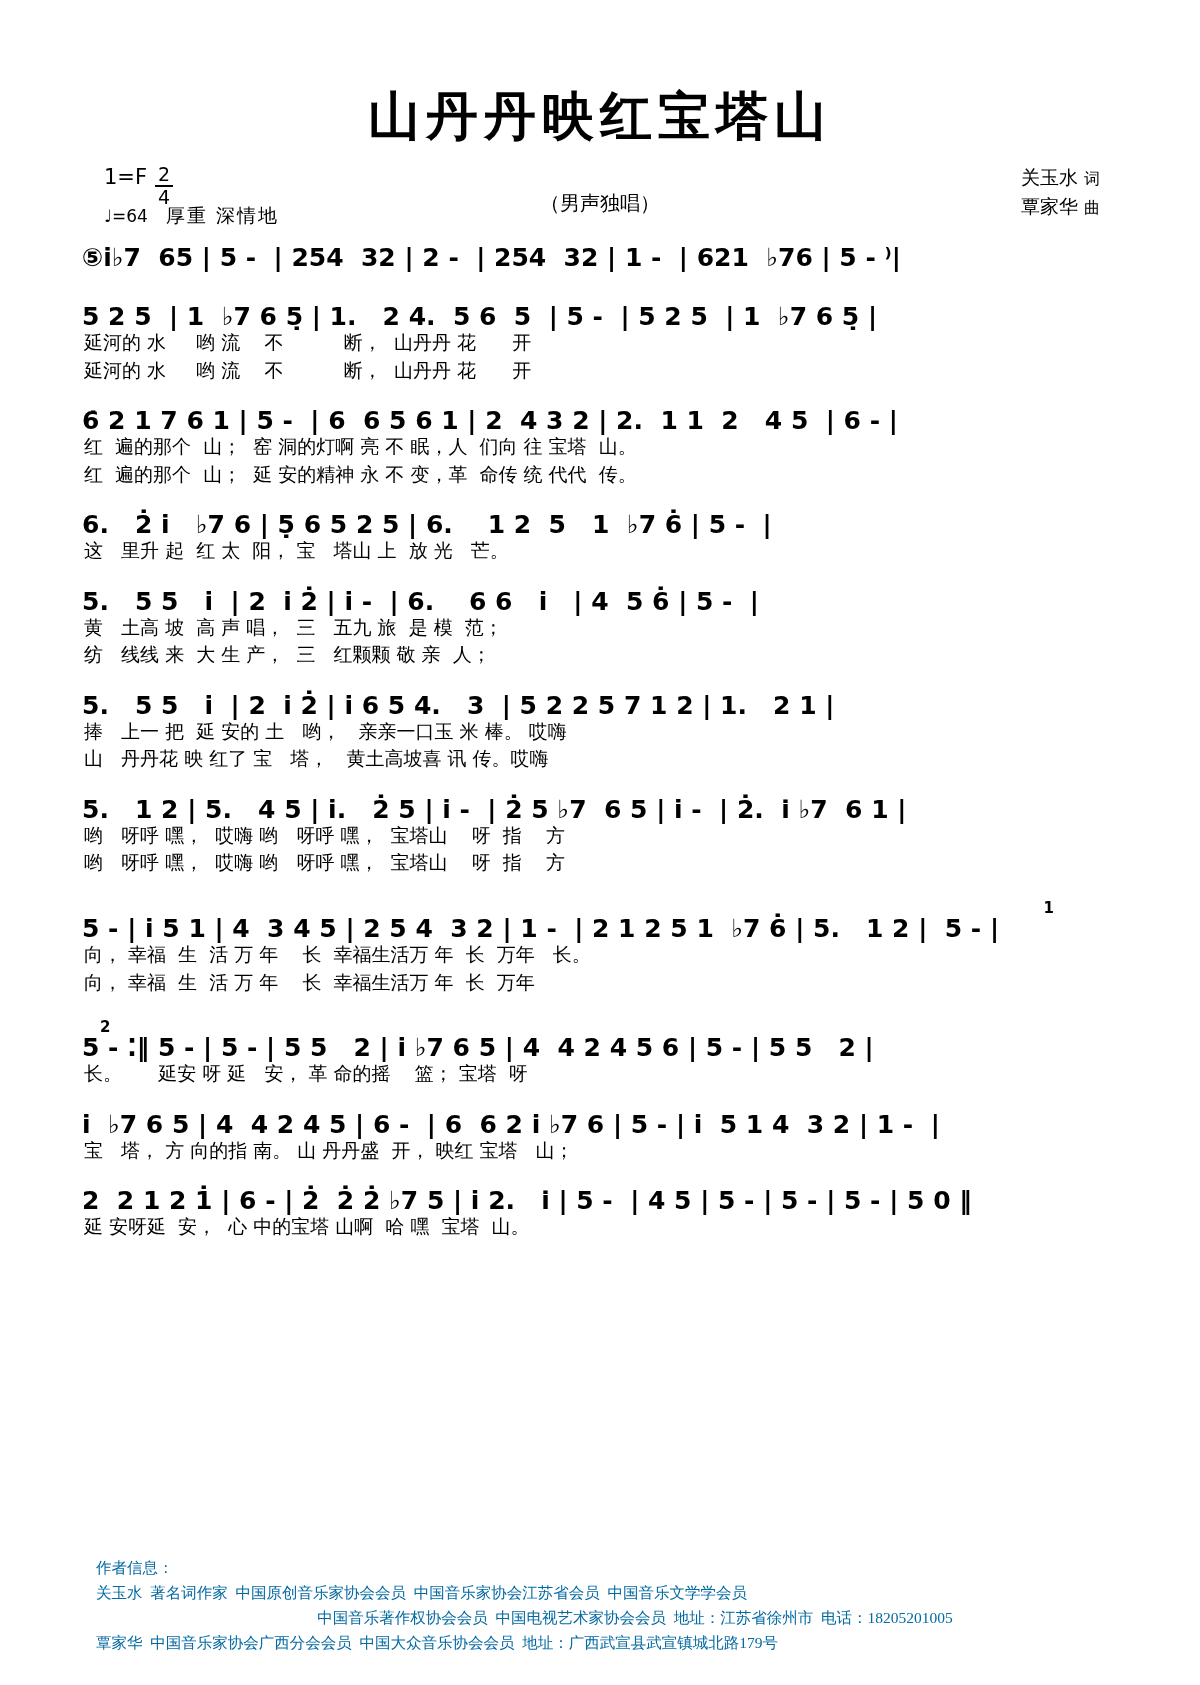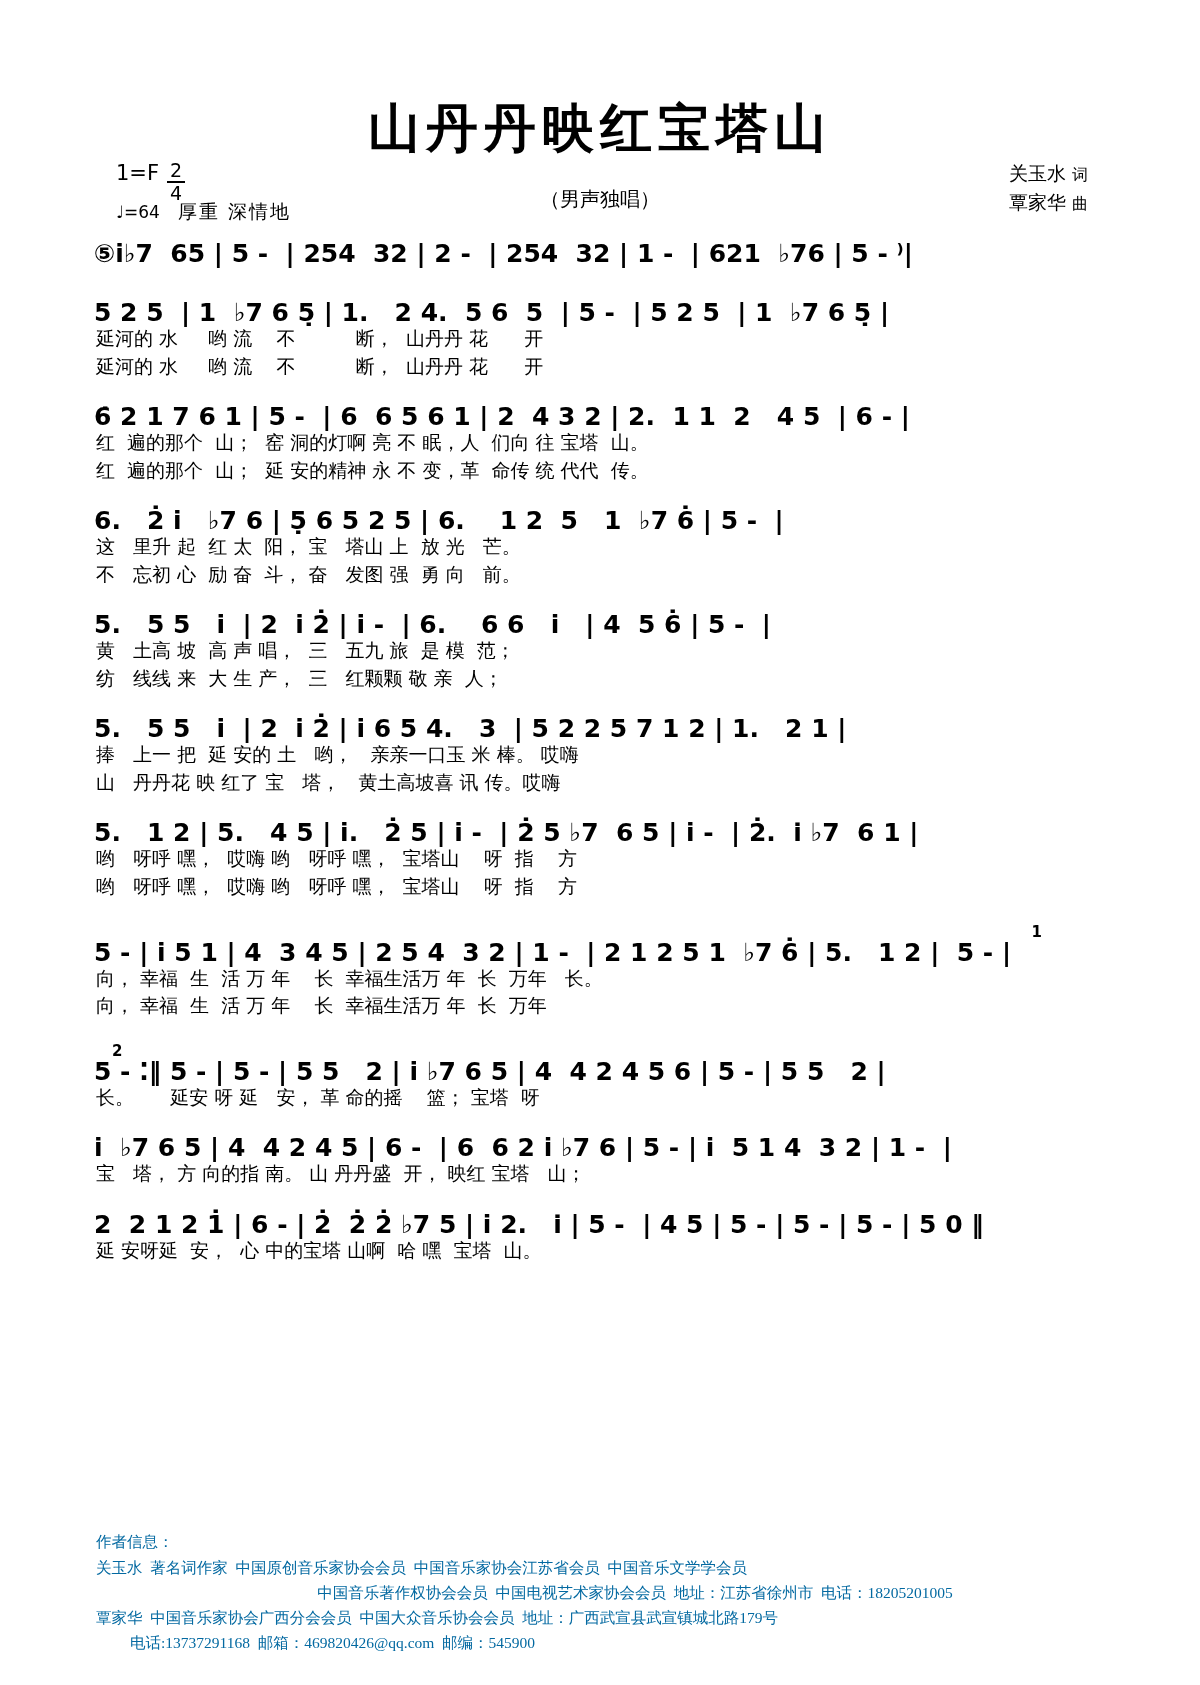--- a/index.html
+++ b/index.html
@@ -10,37 +10,37 @@
   body {
     width: 1200px; height: 1685px;
     position: relative;
     font-family: "Liberation Serif", serif;
     color: #000;
   }
   .sheet {
     position: absolute;
     left: 0; top: 0;
     width: 1200px; height: 1685px;
-    padding: 16px;
+    padding: 4px;
   }
   
   .title {
     text-align: center;
     font-family: "DejaVu Sans", sans-serif;
     font-weight: bold;
     font-size: 52px;
     letter-spacing: 6px;
     margin-top: 78px;
     color: #000;
   }
   .subtitle {
     text-align: center;
     font-family: Liberation Sans, sans-serif;
     font-size: 20px;
-    margin-top: 22px;
+    margin-top: 38px;
   }
   
   .meta {
     position: relative;
     height: 76px;
     margin-top: -62px;
   }
   .keysig {
     position: absolute;
     left: 100px; top: 10px;
@@ -162,21 +162,20 @@
     <div class="row">
       <div class="notes">6̇ 2 1 7 6 1 | 5 -  | 6  6 5 6 1 | 2  4 3 2 | 2.  1 1  2   4 5  | 6 - |</div>
       <div class="lyric">红  遍的那个  山；  窑 洞的灯啊 亮 不 眠，人  们向 往 宝塔  山。</div>
       <div class="lyric">红  遍的那个  山；  延 安的精神 永 不 变，革  命传 统 代代  传。</div>
     </div>
     <div class="rowgap"></div>
 
     <div class="row">
       <div class="notes">6.   2̇ i   ♭7 6 | 5̣ 6 5 2 5 | 6.    1 2  5   1  ♭7 6̇ | 5 -  |</div>
       <div class="lyric">这   里升 起  红 太  阳， 宝   塔山 上  放 光   芒。</div>
-      <div class="lyric">不   忘初 心  励 奋  斗， 奋   发图 强  勇 向   前。</div>
     </div>
     <div class="rowgap"></div>
 
     <div class="row">
       <div class="notes">5.   5 5   i  | 2  i 2̇ | i -  | 6.    6 6   i   | 4  5 6̇ | 5 -  |</div>
       <div class="lyric">黄   土高 坡  高 声 唱，  三   五九 旅  是 模  范；</div>
       <div class="lyric">纺   线线 来  大 生 产，  三   红颗颗 敬 亲  人；</div>
     </div>
     <div class="rowgap"></div>
 
@@ -220,16 +219,15 @@
       <div class="lyric">延 安呀延  安，  心 中的宝塔 山啊  哈 嘿  宝塔  山。</div>
     </div>
 
   </div>
 
   <div class="footer">
     <div class="f-indent1">作者信息：</div>
     <div class="f-indent1">关玉水  著名词作家  中国原创音乐家协会会员  中国音乐家协会江苏省会员  中国音乐文学学会员</div>
     <div class="f-indent2">中国音乐著作权协会会员  中国电视艺术家协会会员  地址：江苏省徐州市  电话：18205201005</div>
     <div class="f-indent3">覃家华  中国音乐家协会广西分会会员  中国大众音乐协会会员  地址：广西武宣县武宣镇城北路179号</div>
-    <div class="f-indent4">电话:13737291168  邮箱：469820426@qq.com  邮编：545900</div>
   </div>
 
 </div>
 
 </body></html>

